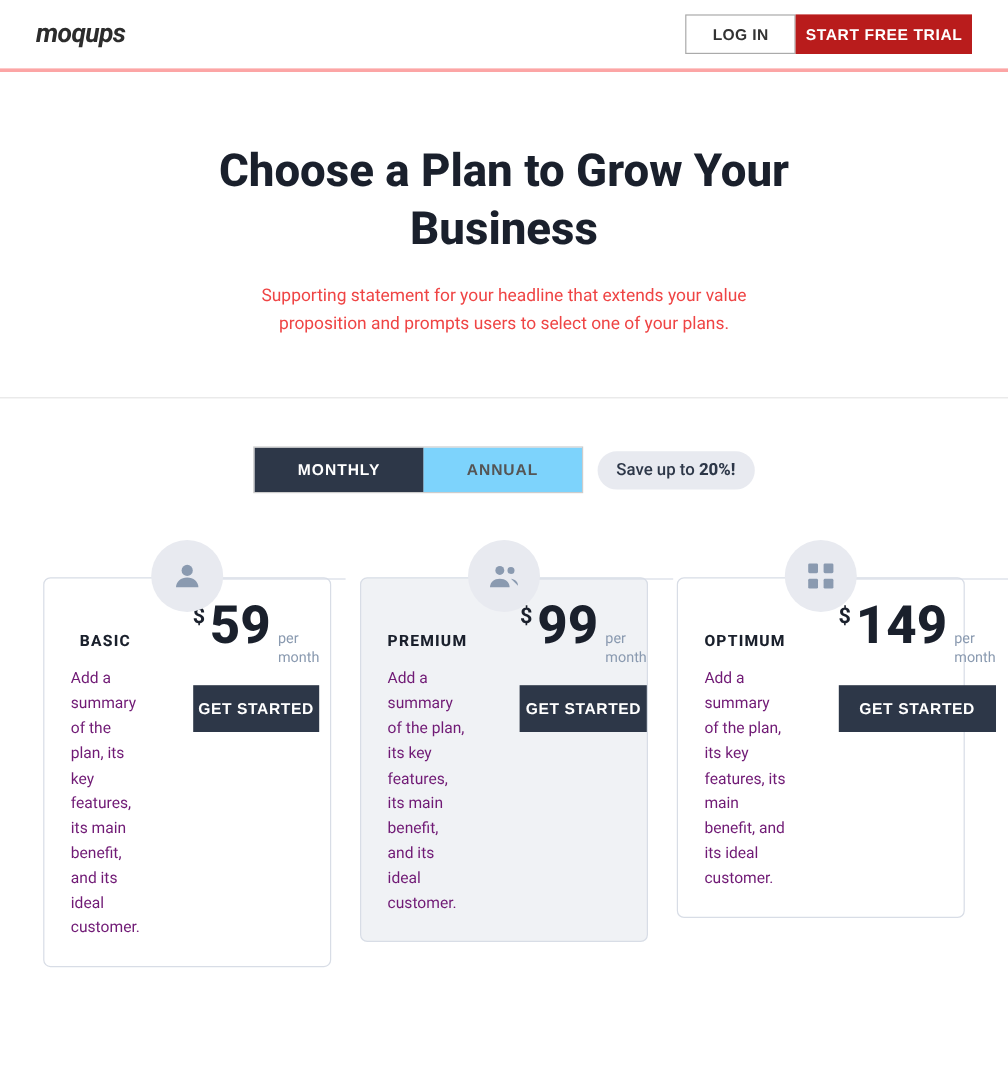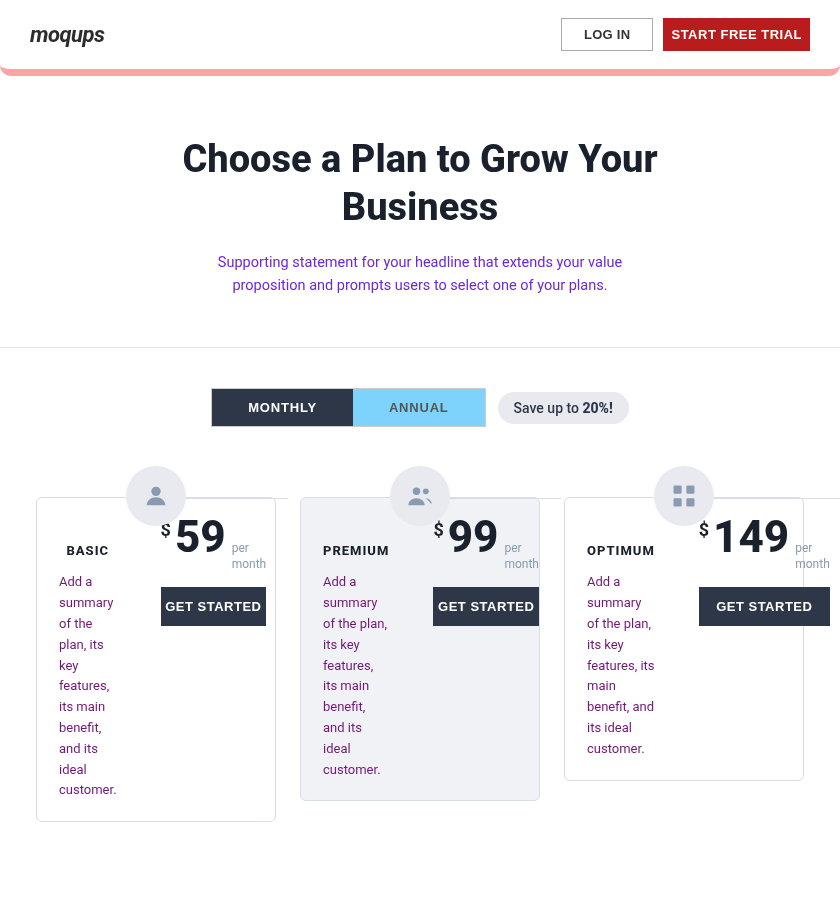--- a/index.html
+++ b/index.html
@@ -15,36 +15,34 @@
       width: 840px;
       min-height: 910px;
     }
 
     
     .navbar {
       display: flex;
       align-items: center;
       justify-content: space-between;
       padding: 0 30px;
-      height: 76px;
-      border-bottom: 7px solid #fca5a5;
-      border-radius: 11px;
+      height: 60px;
+      border-bottom: 3px solid #fca5a5;
     }
 
     .logo {
       font-size: 22px;
       font-weight: 700;
       color: #2c2c2c;
       font-style: italic;
       letter-spacing: -0.5px;
     }
 
     .nav-buttons {
       display: flex;
-      gap: 10px;
       align-items: flex-start;
     }
 
     .btn-login {
       padding: 8px 22px;
       border: 1.5px solid #aaa;
       background: #fff;
       color: #333;
       font-size: 13px;
       font-weight: 600;
@@ -74,21 +72,21 @@
       font-size: 38px;
       font-weight: 800;
       color: #1a202c;
       line-height: 1.25;
       max-width: 500px;
       margin: 0 auto 20px;
     }
 
     .hero-subtitle {
       font-size: 14.5px;
-      color: #6d28d9;
+      color: #ef4444;
       max-width: 420px;
       margin: 0 auto;
       line-height: 1.6;
     }
 
     
     .toggle-section {
       display: flex;
       justify-content: center;
       align-items: center;

